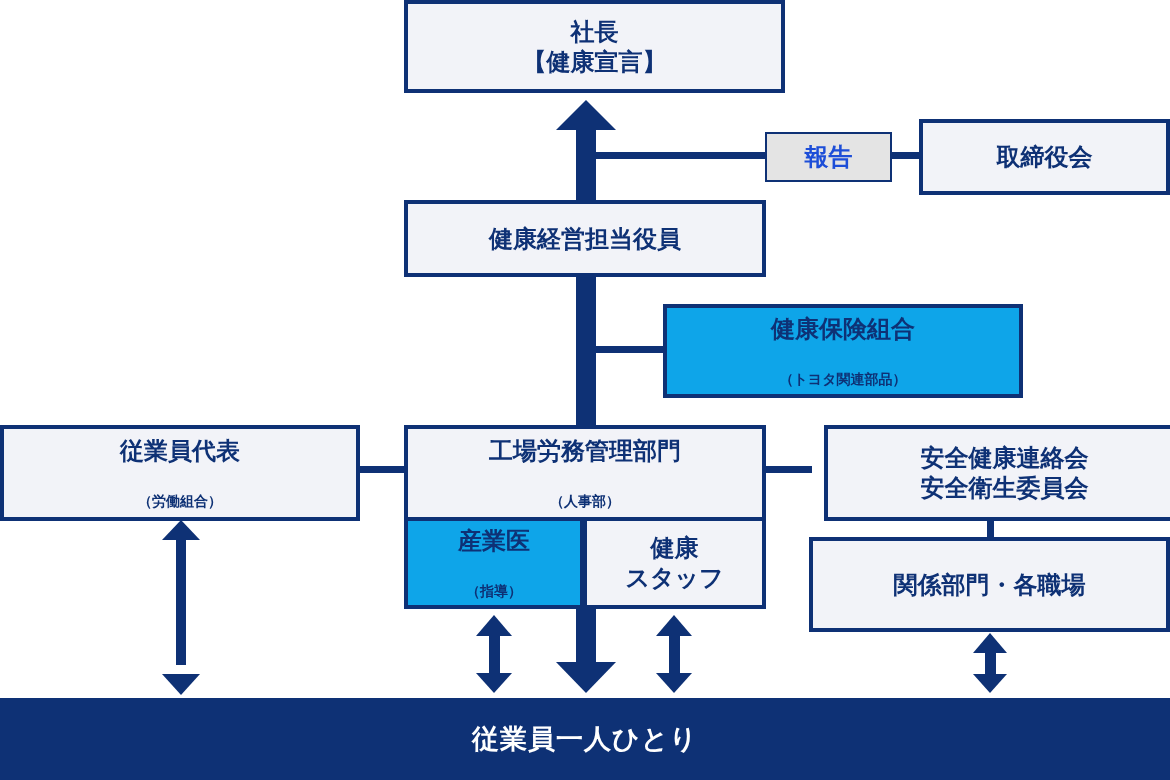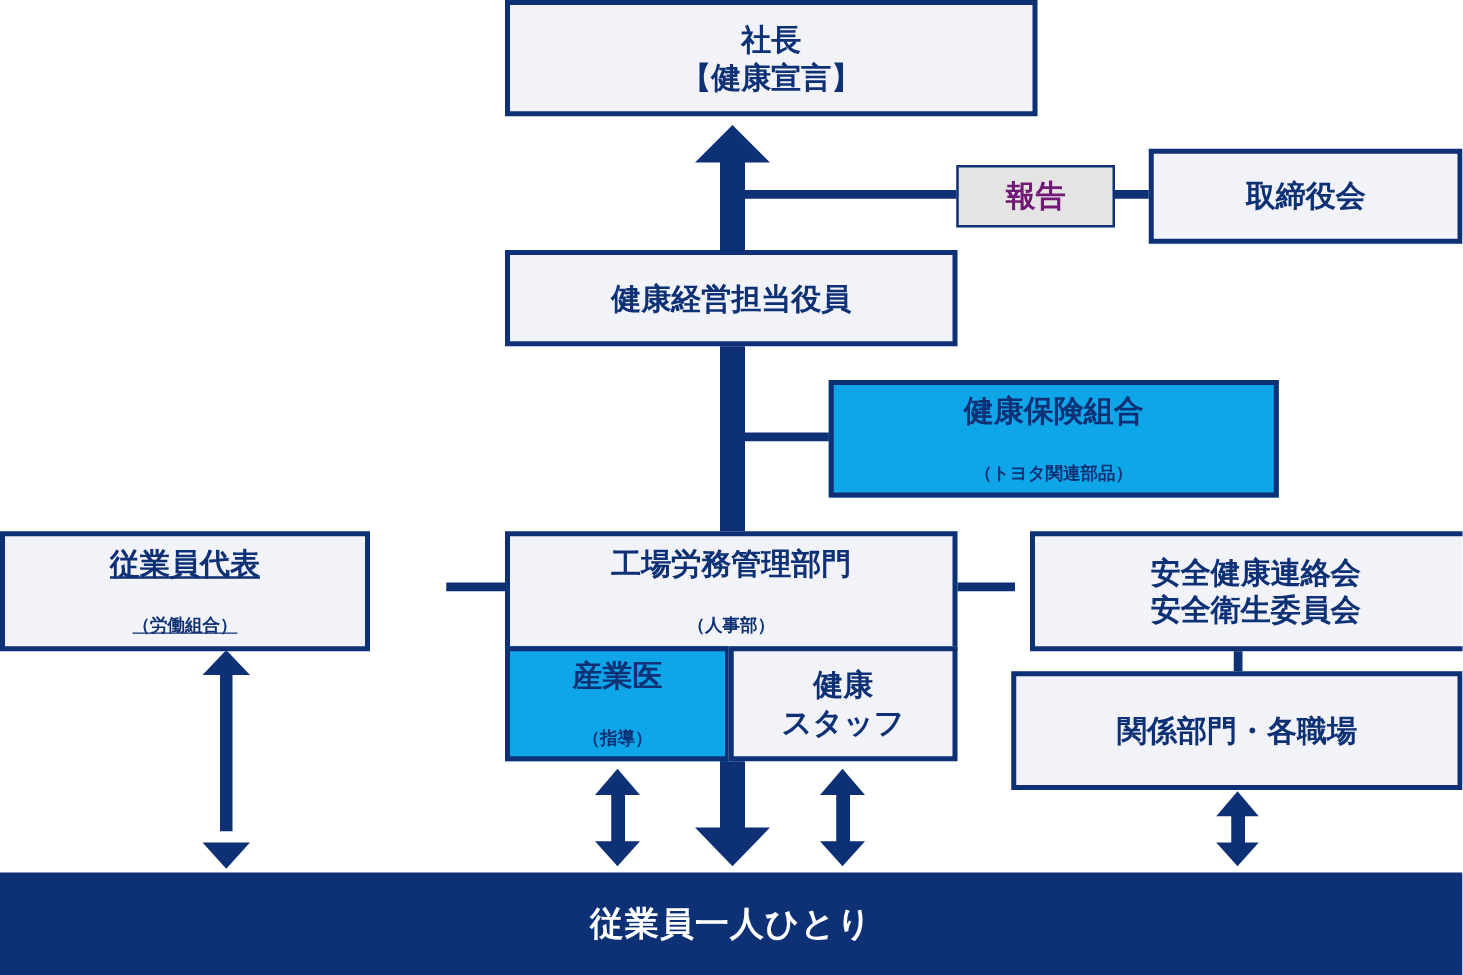--- a/index.html
+++ b/index.html
@@ -3,21 +3,21 @@
 <meta charset="utf-8">
 <style>
   html, body { margin: 0; padding: 0; background: #ffffff; }
   body { width: 1170px; height: 780px; position: relative; overflow: hidden;
          font-family: "DejaVu Sans", "Liberation Sans", sans-serif; }
   .box { position: absolute; box-sizing: border-box; border: 4px solid #0e3175;
          background: #f2f3f8; color: #0e3175; font-weight: bold;
          display: flex; flex-direction: column; align-items: center; justify-content: center;
          text-align: center; line-height: 1.25; }
   .box.yellow { background: #0ea5e9; }
-  .box.gray { background: #e4e4e4; color: #701a75; border-width: 2px; }
+  .box.gray { background: #e4e4e4; color: #1d4ed8; border-width: 2px; }
   .main { font-size: 24px; }
   .sub { font-size: 14px; margin-top: 27px; }
   .line { position: absolute; background: #0e3175; }
   svg.arrows { position: absolute; left: 0; top: 0; }
   .footer { position: absolute; left: 0; top: 698px; width: 1170px; height: 82px;
             background: #0e3175; color: #ffffff; font-weight: bold; font-size: 27px;
             display: flex; align-items: center; justify-content: center; letter-spacing: 1px; }
 </style>
 </head>
 <body>
@@ -56,21 +56,21 @@
     <polygon points="674,693 656,673 692,673" fill="#0e3175"></polygon>
   </g>
 
   <g>
     <rect x="985" y="648" width="11" height="30" fill="#0e3175"></rect>
     <polygon points="990,633 973,653 1007,653" fill="#0e3175"></polygon>
     <polygon points="990,693 973,674 1007,674" fill="#0e3175"></polygon>
   </g>
 </svg>
 
-<div class="box" style="left:404px; top:0px; width:426px; height:93px;">
+<div class="box" style="left:404px; top:0px; width:381px; height:93px;">
   <span class="main">社長</span>
   <span class="main">【健康宣言】</span>
 </div>
 
 <div class="box gray" style="left:765px; top:132px; width:127px; height:50px;">
   <span class="main">報告</span>
 </div>
 
 <div class="box" style="left:919px; top:119px; width:251px; height:76px;">
   <span class="main">取締役会</span>
@@ -78,21 +78,21 @@
 
 <div class="box" style="left:404px; top:200px; width:362px; height:77px;">
   <span class="main">健康経営担当役員</span>
 </div>
 
 <div class="box yellow" style="left:663px; top:304px; width:360px; height:94px;">
   <span class="main">健康保険組合</span>
   <span class="sub">（トヨタ関連部品）</span>
 </div>
 
-<div class="box" style="left:0px; top:425px; width:296px; height:96px;text-decoration:underline;">
+<div class="box" style="left:0px; top:425px; width:360px; height:96px;">
   <span class="main">従業員代表</span>
   <span class="sub">（労働組合）</span>
 </div>
 
 <div class="box" style="left:404px; top:425px; width:362px; height:96px;">
   <span class="main">工場労務管理部門</span>
   <span class="sub">（人事部）</span>
 </div>
 
 <div class="box yellow" style="left:404px; top:517px; width:180px; height:92px;">

